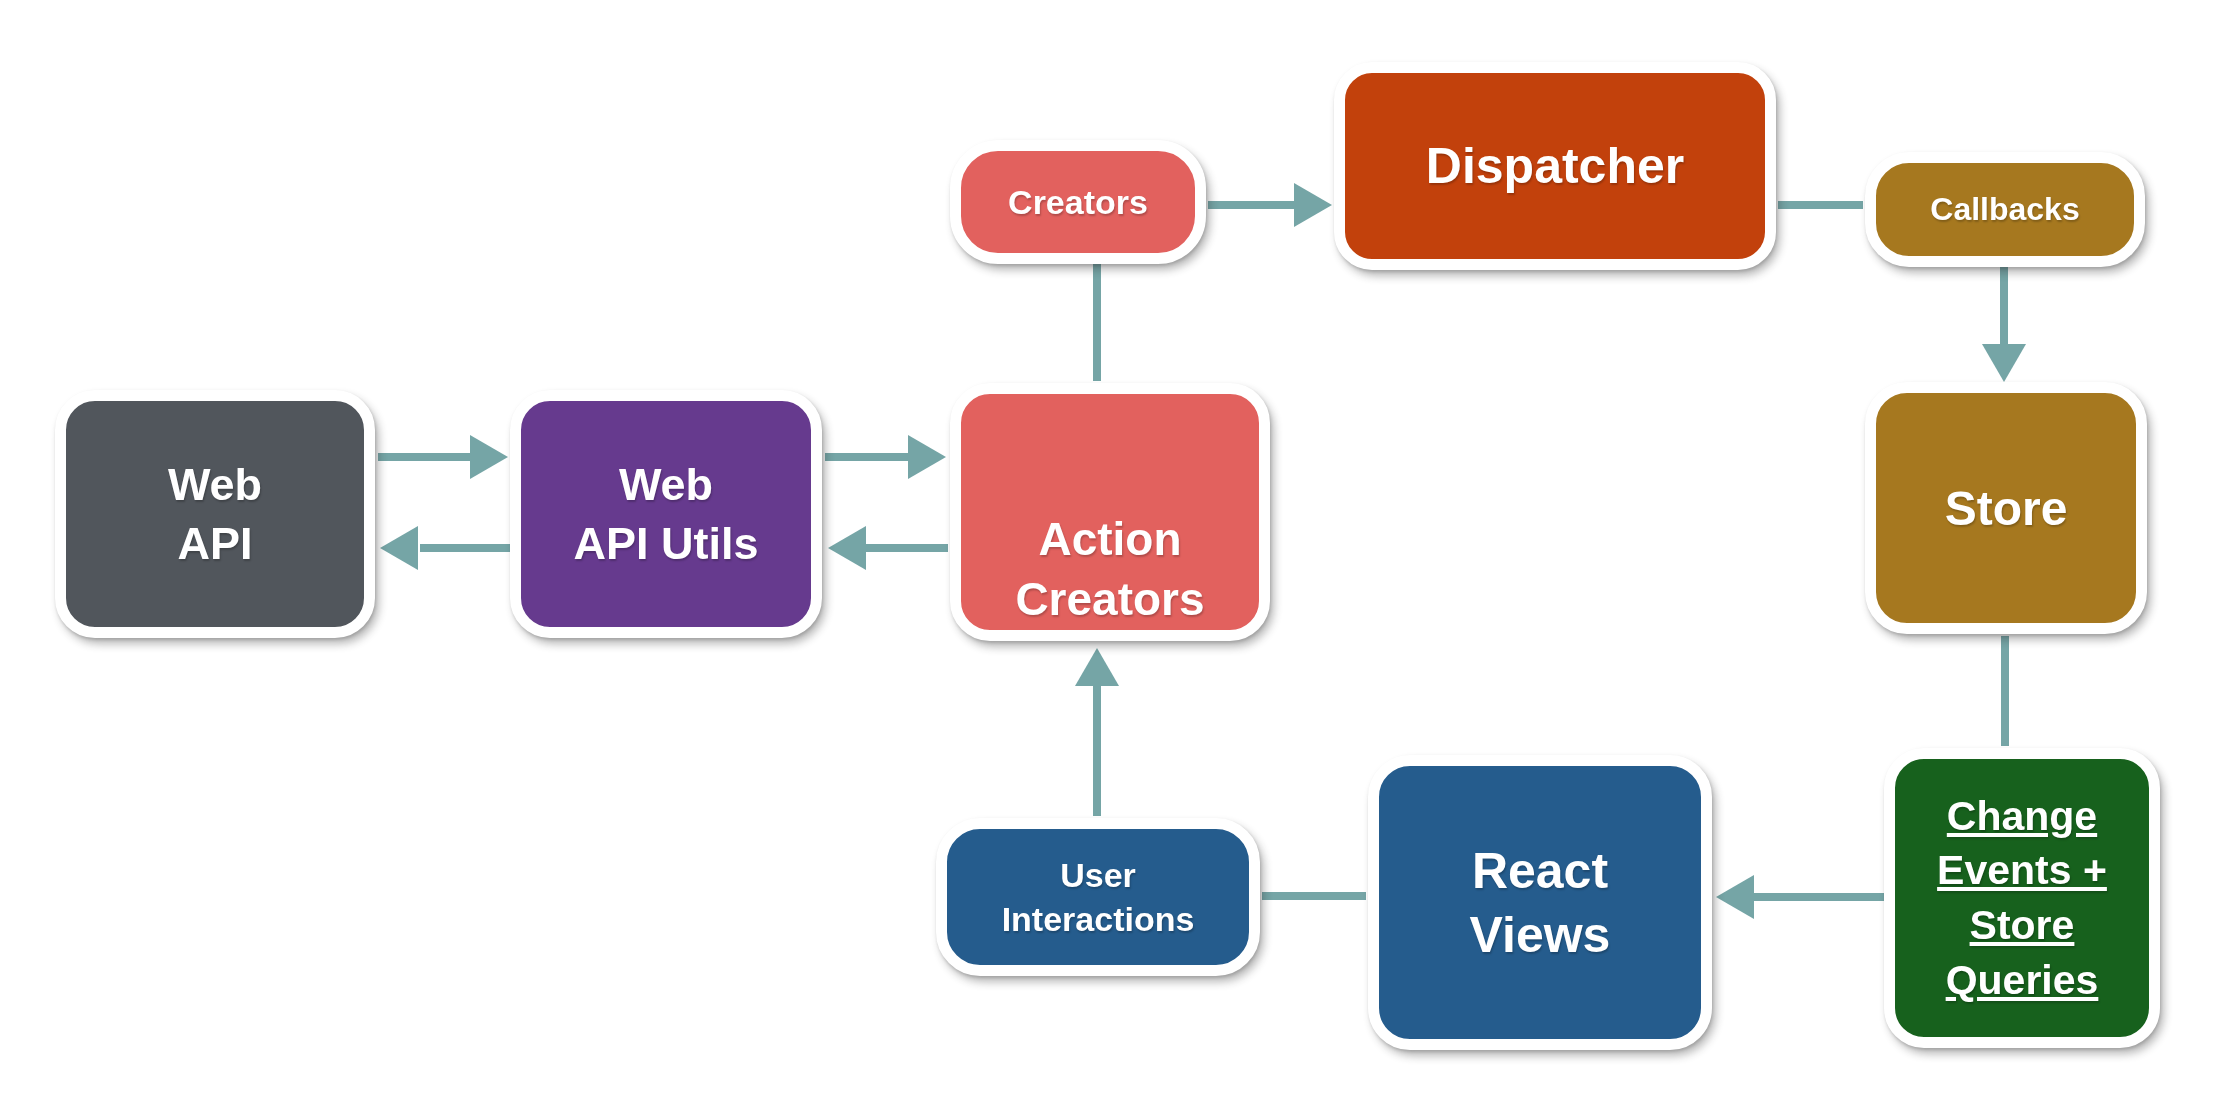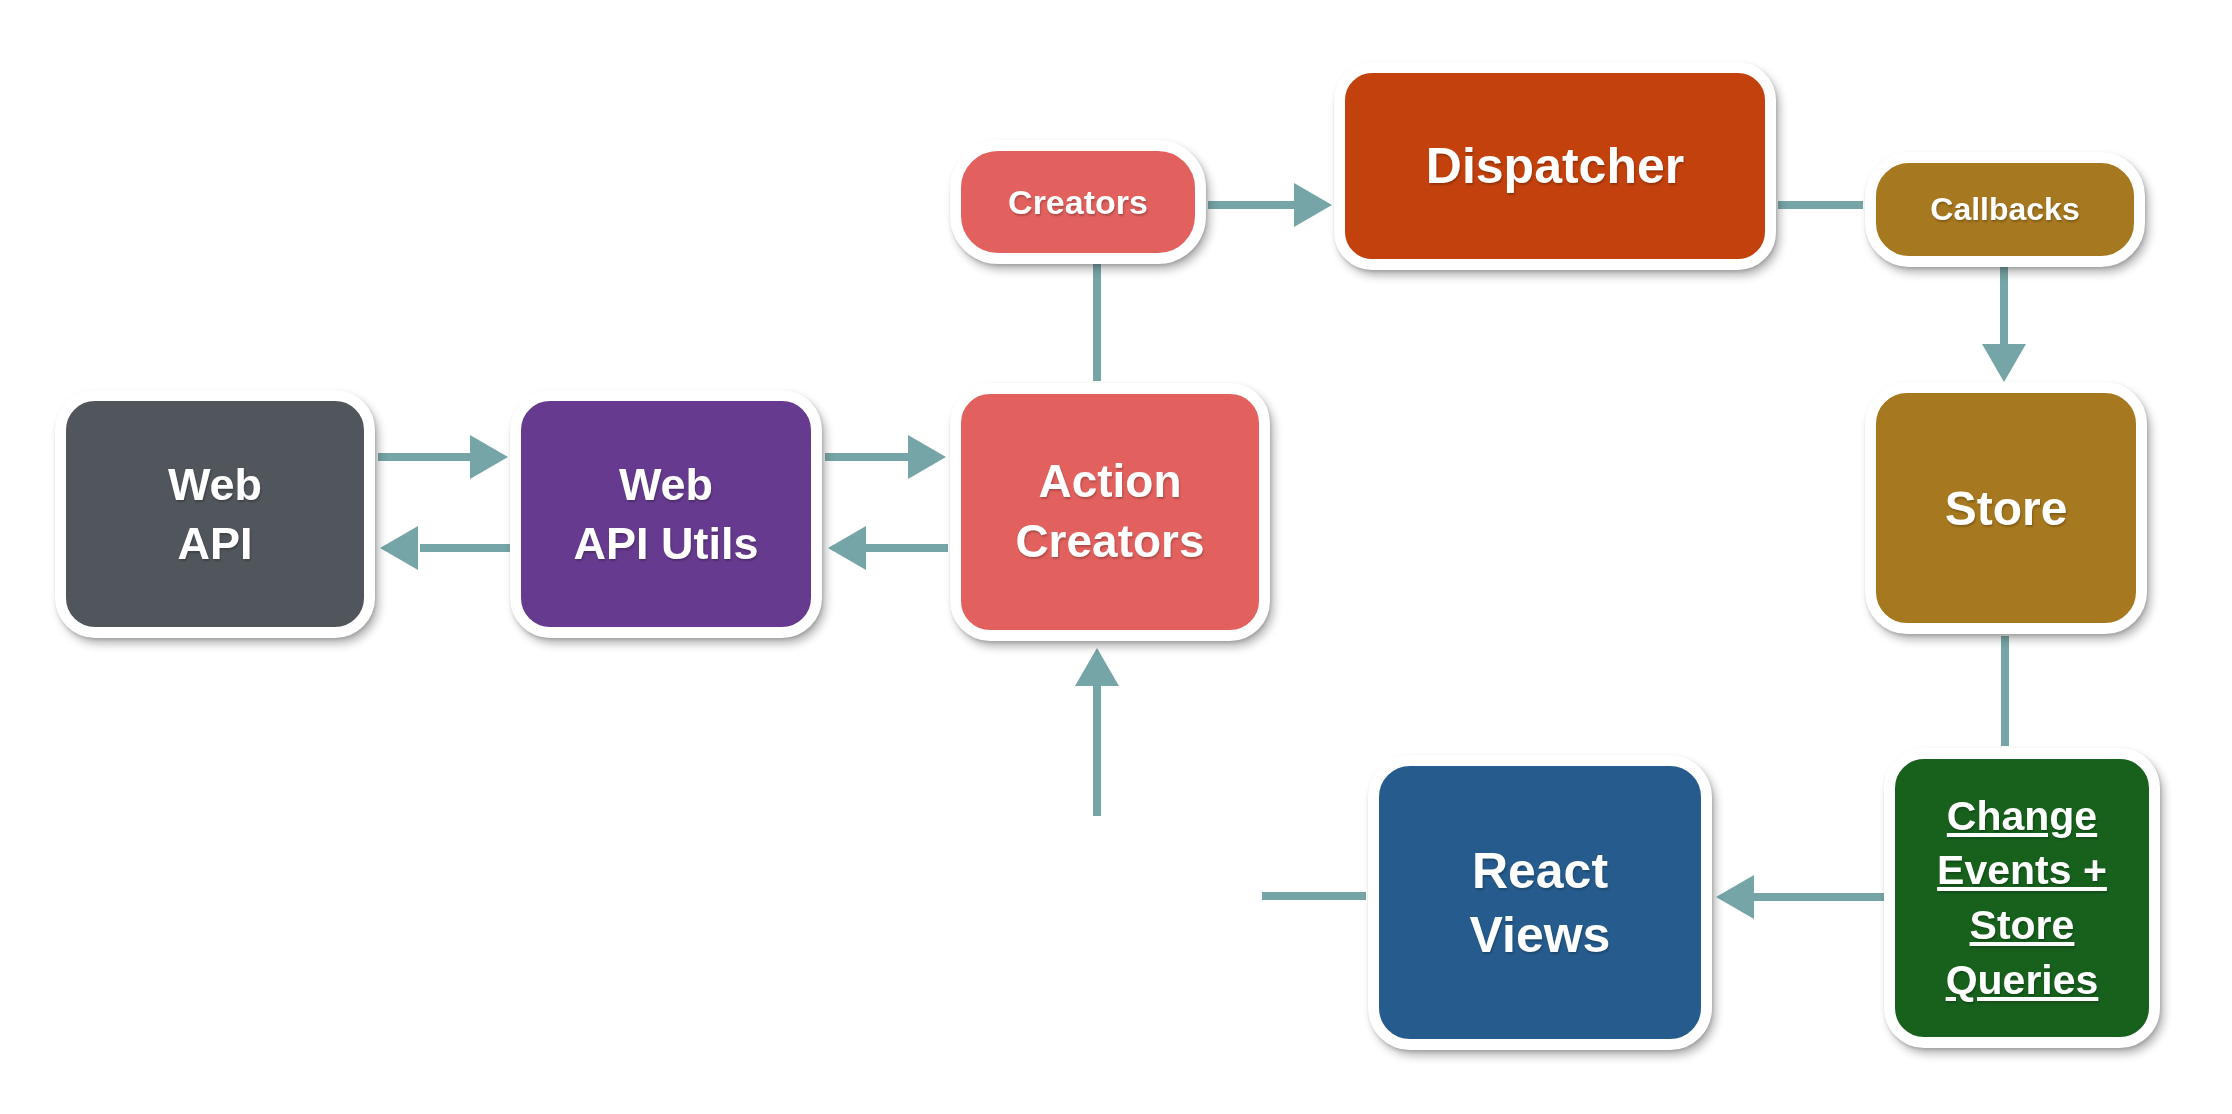--- a/index.html
+++ b/index.html
@@ -68,21 +68,21 @@
   <div class="node n-webapi" style="background: rgb(81, 86, 92);">
     <span>Web
 API</span>
   </div>
 
   <div class="node n-webapiutils" style="background: rgb(102, 58, 142);">
     <span>Web
 API Utils</span>
   </div>
 
-  <div class="node n-actioncreators" style="background: rgb(226, 97, 94);">
+  <div class="node n-actioncreators" style="background: rgb(226, 97, 94); align-items: flex-end;">
     <span>Action
 Creators</span>
   </div>
 
   <div class="node n-actions" style="background: rgb(226, 97, 94);">
     <span>Creators</span>
   </div>
 
   <div class="node n-dispatcher" style="background: #c2410c;">
     <span>Dispatcher</span>
@@ -101,14 +101,18 @@
 Events +
 Store
 Queries</span>
   </div>
 
   <div class="node n-reactviews" style="background: rgb(37, 92, 141);">
     <span>React
 Views</span>
   </div>
 
+  <div class="node n-userinteract" style="background: rgb(37, 92, 141);">
+    <span>User
+Interactions</span>
+  </div>
 
 </div>
 
 </body></html>

